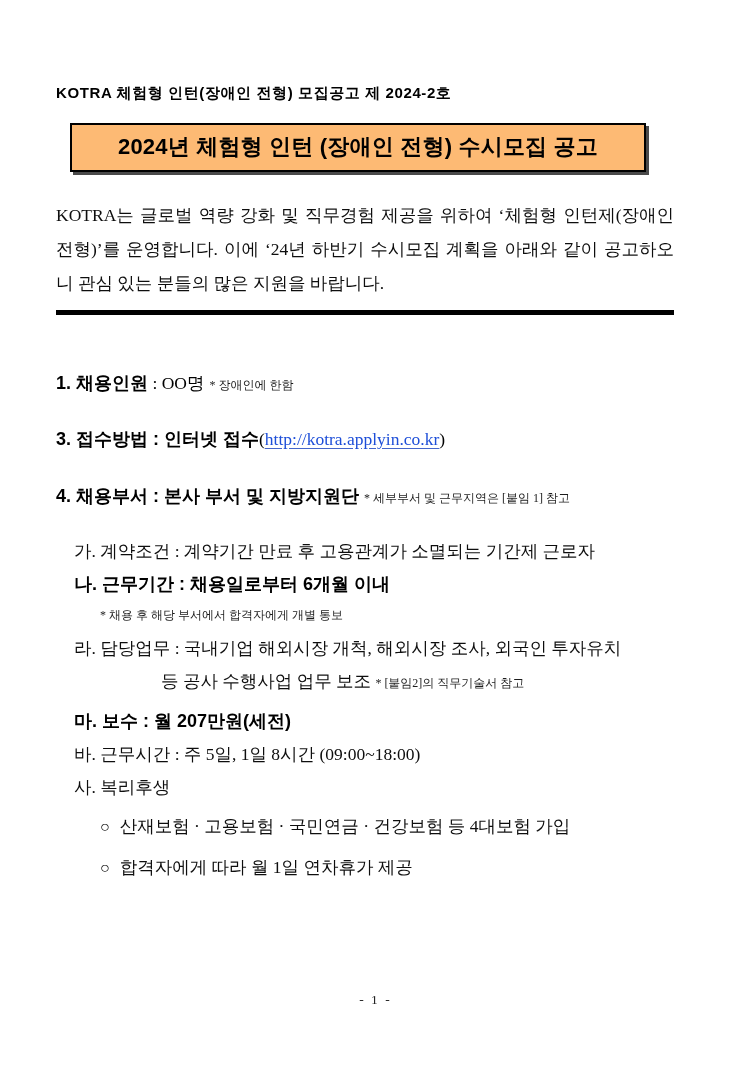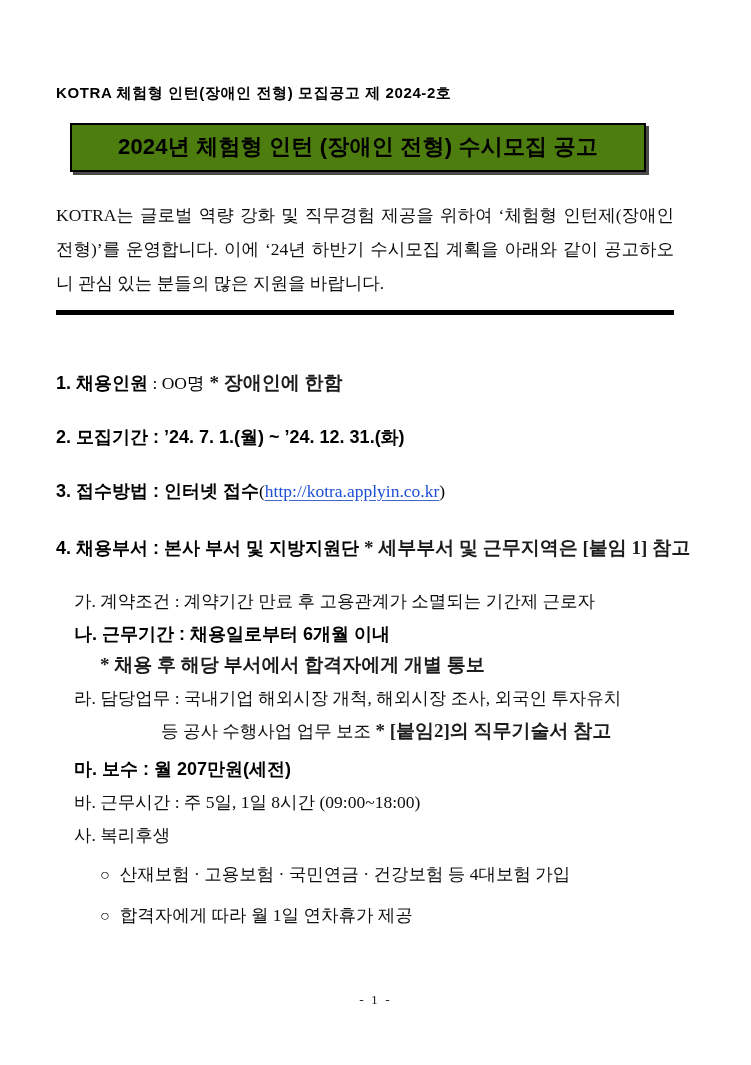--- a/index.html
+++ b/index.html
@@ -26,21 +26,21 @@
     font-family: "Liberation Sans", sans-serif;
     font-weight: 800;
     font-size: 15px;
     letter-spacing: 0.6px;
     color: #000;
   }
   .title-box {
     margin-top: 20px;
     margin-left: 14px;
     width: 548px;
-    background: #4d7c0f;
+    background: #fdba74;
     border: 2px solid #000;
     box-shadow: 3px 3px 0 #4a4a4a;
     text-align: center;
     padding: 7px 12px 8px 12px;
     font-family: "Liberation Sans", sans-serif;
     font-weight: 800;
     font-size: 22px;
     letter-spacing: 0.2px;
     color: #000;
   }
@@ -67,22 +67,22 @@
     color: #000;
     white-space: nowrap;
   }
   .num-item .plain {
     font-family: "Liberation Serif", serif;
     font-weight: 400;
     font-size: 17.5px;
   }
   .small-note {
     font-family: "Liberation Serif", serif;
-    font-weight: 700;
-    font-size: 19px;
+    font-weight: 400;
+    font-size: 12px;
     color: #1c1c1c;
   }
   .mb-a { margin-bottom: 30px; }
   .mb-b { margin-bottom: 33px; }
   .mb-c { margin-bottom: 29px; }
   .mb-d { margin-bottom: 8px; }
   .sub-item {
     margin-left: 18px;
     font-size: 17.5px;
     line-height: 24px;
@@ -154,23 +154,20 @@
 
   <div class="rule"></div>
 
   <div class="items">
 
     <div class="num-item mb-a">
       <span>1. 채용인원</span><span class="plain"> : </span><span class="plain">OO명</span>
       <span class="small-note">* 장애인에 한함</span>
     </div>
 
-    <div class="num-item mb-a">
-      <span>2. 모집기간 : ’24. 7. 1.(월) ~ ’24. 12. 31.(화)</span>
-    </div>
 
     <div class="num-item mb-b">
       <span>3. 접수방법 : 인터넷 접수</span><span class="plain">(</span><span class="plain url-link">http://kotra.applyin.co.kr</span><span class="plain">)</span>
     </div>
 
     <div class="num-item mb-c">
       <span>4. 채용부서 : 본사 부서 및 지방지원단</span>
       <span class="small-note">* 세부부서 및 근무지역은 [붙임 1] 참고</span>
     </div>
 

